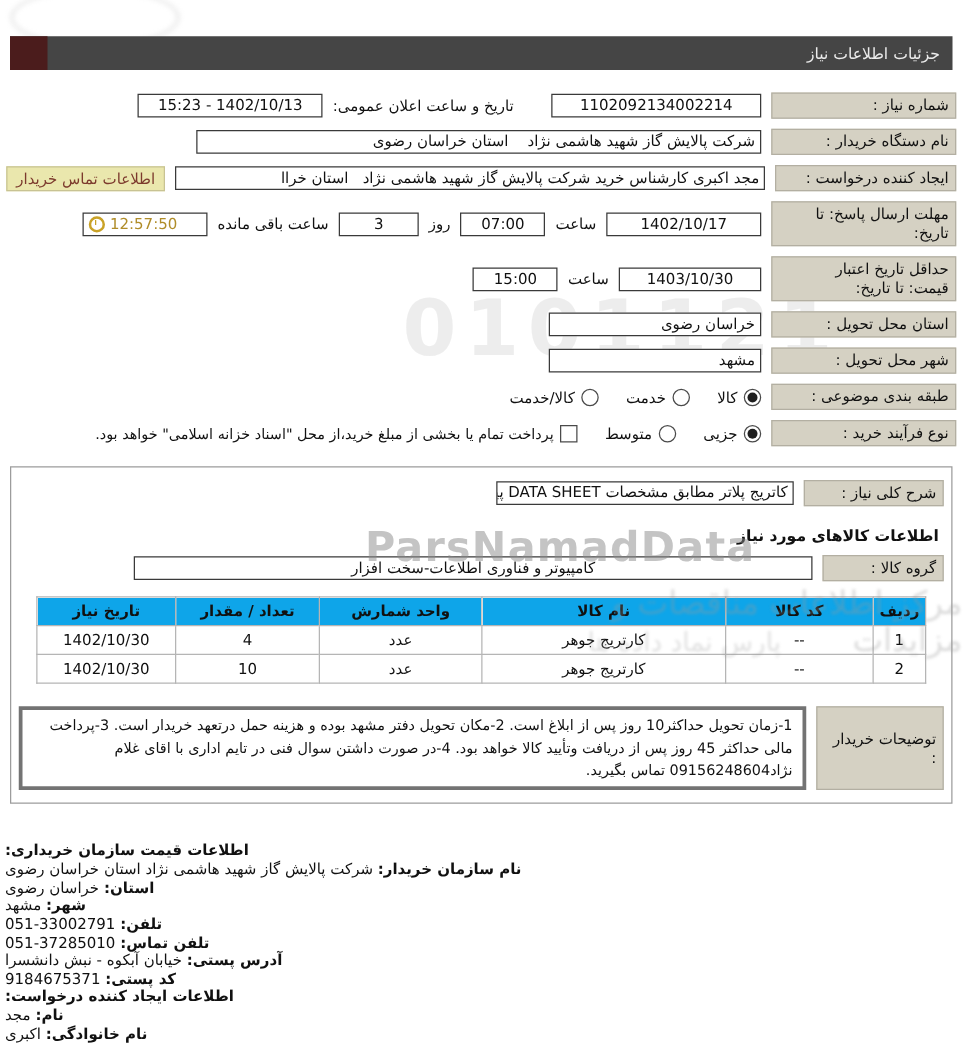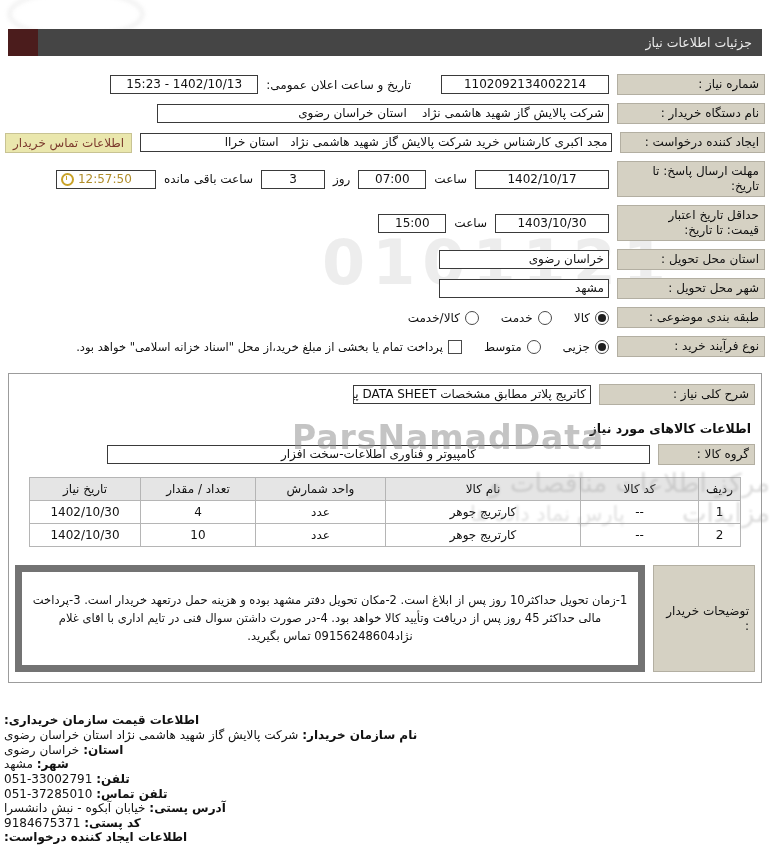--- a/index.html
+++ b/index.html
@@ -48,25 +48,25 @@
   .opt:last-child{margin-left:0}
 
   
   .section{
     direction:rtl;border:1px solid #9c9c9c;margin:16px 8px 0 8px;padding:10px 6px 10px 6px;
     display:flex;flex-direction:column;gap:8px;
   }
   .items-title{font-weight:bold;font-size:12.5px;text-align:right;margin:8px 4px 0 0}
   table{border-collapse:collapse;width:calc(100% - 28px);margin:4px 14px 6px 14px;table-layout:fixed}
   th,td{border:1px solid #b5b5b5;height:22px;text-align:center;padding:0 4px;font-size:12px;overflow:hidden;white-space:nowrap}
-  th{background:#e5e5e5;font-weight:normal}
+  th{background:#0ea5e9;font-weight:bold}
   .notes-row{display:flex;align-items:stretch;gap:8px;margin-top:4px}
   .notes-chip{width:102px;display:flex;align-items:center;white-space:normal}
   .notes-box{
-    border:7px solid #737373;flex:1;text-align:center;padding:20px 8px;
+    border:3px solid #737373;flex:1;padding:4px 8px;
     font-size:11.5px;line-height:1.55;
   }
 
   
   .contact{direction:rtl;text-align:left;margin:30px 4px 0 4px;font-size:12px}
   .contact p{margin:0;line-height:1.22}
   .lbl{font-weight:bold}
   .heading{font-weight:bold}
 
   
@@ -109,21 +109,21 @@
 
     <div class="form-row">
       <div class="chip">ایجاد کننده درخواست :</div>
       <div class="vbox right" style="width:484px">مجد اکبری کارشناس خرید شرکت پالایش گاز شهید هاشمی نژاد&nbsp;&nbsp; استان خراا</div>
       <div class="hl-chip">اطلاعات تماس خریدار</div>
     </div>
 
     <div class="form-row">
       <div class="chip">مهلت ارسال پاسخ: تا
 تاریخ:</div>
-      <div class="vbox center ltr" style="width:134px">1402/10/17</div>
+      <div class="vbox center ltr" style="width:124px">1402/10/17</div>
       <span class="plain-label">ساعت</span>
       <div class="vbox center ltr" style="width:68px">07:00</div>
       <span class="plain-label">روز</span>
       <div class="vbox center ltr" style="width:64px">3</div>
       <span class="plain-label">ساعت باقی مانده</span>
       <div class="vbox countdown" style="width:100px">
         <span class="clock"></span>
         <span>12:57:50</span>
       </div>
     </div>
@@ -175,21 +175,21 @@
       <span class="opt">
         <span class="checkbox"></span>
         <span style="font-size:11.5px">پرداخت تمام یا بخشی از مبلغ خرید،از محل "اسناد خزانه اسلامی" خواهد بود.</span>
       </span>
     </div>
   </div>
 
   <div class="section">
 
     <div class="form-row">
-      <div class="chip" style="width:156px">شرح کلی نیاز :</div>
+      <div class="chip" style="width:112px">شرح کلی نیاز :</div>
       <div class="vbox right" style="width:238px">کاتریج پلاتر مطابق مشخصات DATA SHEET پیوست</div>
     </div>
 
     <div class="items-title">اطلاعات کالاهای مورد نیاز</div>
 
     <div class="form-row">
       <div class="chip" style="width:97px">گروه کالا :</div>
       <div class="vbox center" style="width:543px">کامپیوتر و فناوری اطلاعات-سخت افزار</div>
     </div>
 

